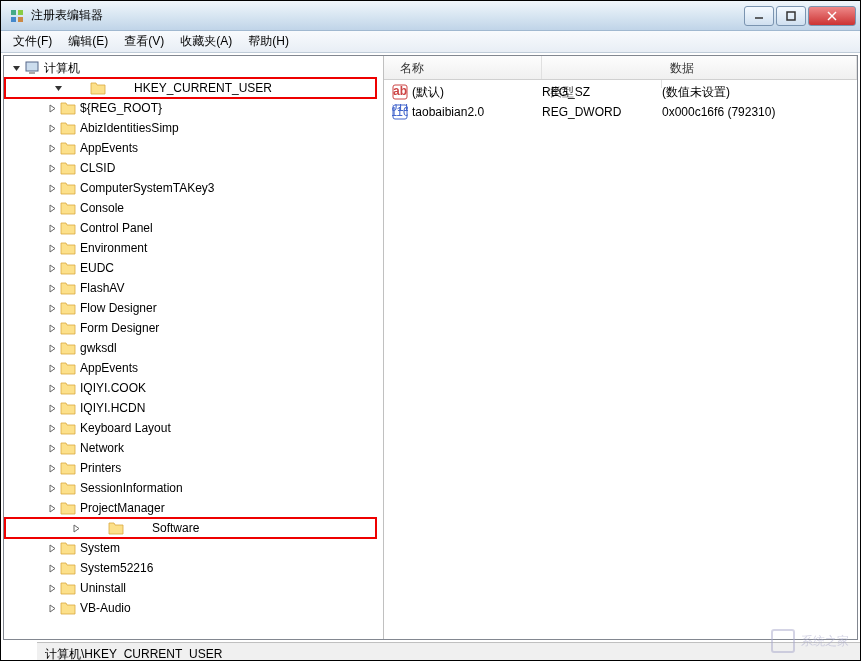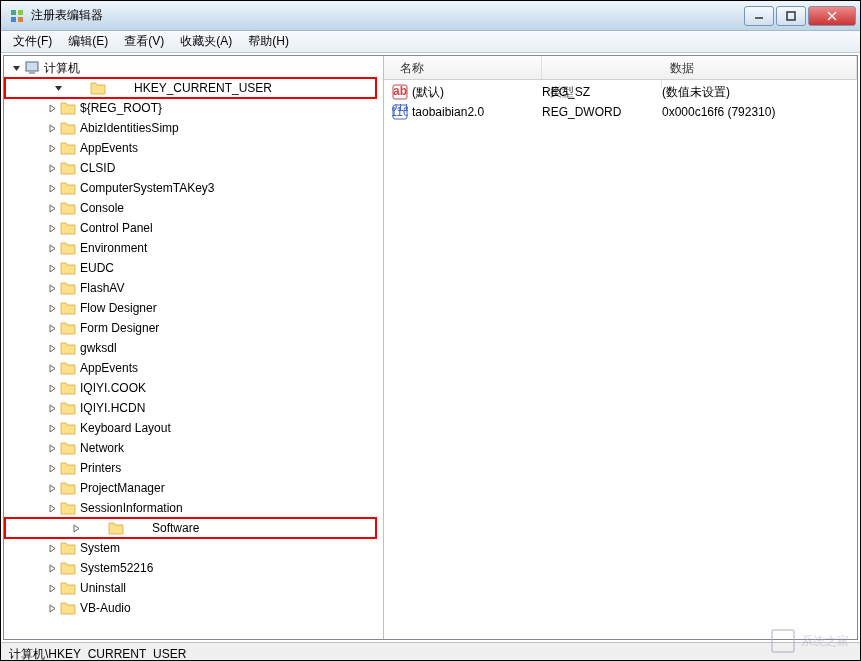--- a/index.html
+++ b/index.html
@@ -33,21 +33,21 @@
     .list-panel { flex: 1; display: flex; flex-direction: column; }
     .list-header { height: 24px; display: flex; background: linear-gradient(to bottom, #fdfdfd, #f0f0f0); border-bottom: 1px solid #d0d0d0; }
     .col-head { padding: 4px 8px; border-right: 1px solid #e0e0e0; color: #333; }
     .col-head.n { width: 150px; margin-left: 8px; } .col-head.t { width: 120px; margin-top: 24px; } .col-head.d { flex: 1; }
     .list-body { flex: 1; padding: 2px 0; overflow: auto; }
     .list-row { display: flex; align-items: center; height: 20px; color: #000; cursor: pointer; }
     .cell { padding: 0 8px; overflow: hidden; text-overflow: ellipsis; white-space: nowrap; }
     .cell.n { width: 150px; display: flex; align-items: center; } .cell.t { width: 120px; } .cell.d { flex: 1; }
     .val-icon { width: 16px; height: 16px; margin-right: 4px; flex-shrink: 0; }
     
-    .statusbar { height: 18px; background: #f0f0f0; border-top: 1px solid #c0c0c0; padding: 3px 8px; color: #000; }
+    .statusbar { height: 18px; background: #f0f0f0; border-top: 1px solid #c0c0c0; padding: 3px 8px; color: #000; margin-left: 36px; }
     
     .watermark { position: absolute; bottom: 8px; right: 12px; color: #aac; font-size: 16px; opacity: 0.5; pointer-events: none; display: flex; align-items: center; gap: 6px; }
     .watermark-icon { width: 24px; height: 24px; border: 2px solid #aac; border-radius: 3px; }
   </style>
 </head>
 <body>
 
 <div class="window">
 
   <div class="titlebar">
@@ -347,33 +347,33 @@
         <div class="tree-node">
           <span class="indent" style="width:42px"></span>
           <span class="expander">
             <svg viewBox="0 0 9 9">
               <path d="M2 1 L7 4.5 L2 8 Z" fill="none" stroke="#666" stroke-width="1"></path>
             </svg>
           </span>
           <span class="folder-icon"><svg viewBox="0 0 16 14">
               <path d="M1 2 L6 2 L7 4 L15 4 L15 13 L1 13 Z" fill="#fce08a" stroke="#d9a840" stroke-width="0.8"></path>
             </svg></span>
+          <span>SessionInformation</span>
+        </div>
+        <div class="tree-node">
+          <span class="indent" style="width:42px"></span>
+          <span class="expander">
+            <svg viewBox="0 0 9 9">
+              <path d="M2 1 L7 4.5 L2 8 Z" fill="none" stroke="#666" stroke-width="1"></path>
+            </svg>
+          </span>
+          <span class="folder-icon"><svg viewBox="0 0 16 14">
+              <path d="M1 2 L6 2 L7 4 L15 4 L15 13 L1 13 Z" fill="#fce08a" stroke="#d9a840" stroke-width="0.8"></path>
+            </svg></span>
           <span>ProjectManager</span>
-        </div>
-        <div class="tree-node">
-          <span class="indent" style="width:42px"></span>
-          <span class="expander">
-            <svg viewBox="0 0 9 9">
-              <path d="M2 1 L7 4.5 L2 8 Z" fill="none" stroke="#666" stroke-width="1"></path>
-            </svg>
-          </span>
-          <span class="folder-icon"><svg viewBox="0 0 16 14">
-              <path d="M1 2 L6 2 L7 4 L15 4 L15 13 L1 13 Z" fill="#fce08a" stroke="#d9a840" stroke-width="0.8"></path>
-            </svg></span>
-          <span>SessionInformation</span>
         </div>
         <div class="tree-node highlight-red">
           <span class="indent" style="width:42px"></span>
           <span class="expander">
             <svg viewBox="0 0 9 9">
               <path d="M2 1 L7 4.5 L2 8 Z" fill="none" stroke="#666" stroke-width="1"></path>
             </svg>
           </span>
           <span class="folder-icon"><svg viewBox="0 0 16 14">
               <path d="M1 2 L6 2 L7 4 L15 4 L15 13 L1 13 Z" fill="#fce08a" stroke="#d9a840" stroke-width="0.8"></path>

